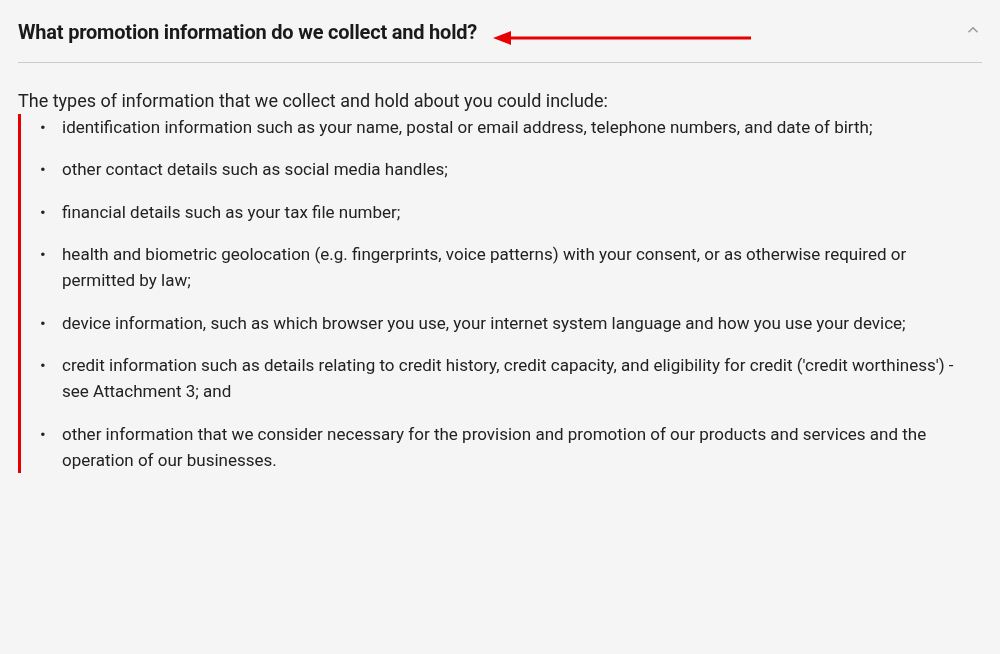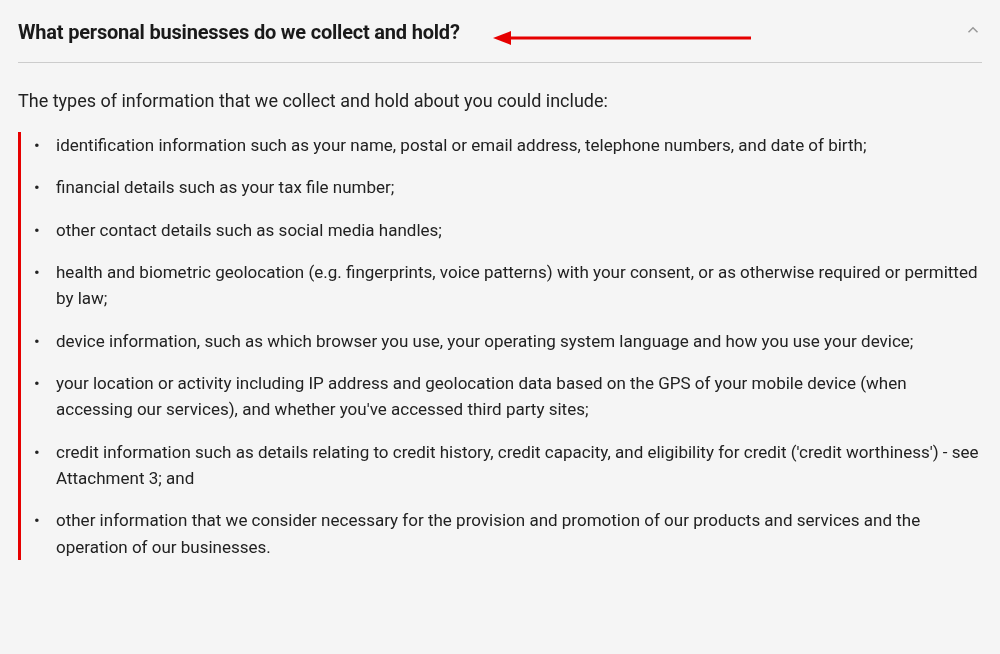--- a/index.html
+++ b/index.html
@@ -48,26 +48,26 @@
     .arrow-annotation {
       position: absolute;
       left: 475px;
       top: 8px;
       pointer-events: none;
     }
     .intro {
       font-size: 18px;
       color: #222;
       margin-top: 24px;
-      margin-bottom: 18px;
+      margin-bottom: 0;
       line-height: 1.5;
     }
     .list-wrap {
       position: relative;
-      padding-left: 0;
+      padding-left: 6px;
     }
     .red-bar {
       position: absolute;
       left: 0;
       top: 0;
       bottom: 0;
       width: 3px;
       background: #e60000;
     }
     ul.info-list {
@@ -89,42 +89,41 @@
       top: 0;
       font-size: 17px;
       color: #222;
     }
   </style>
 </head>
 <body>
 
 <div class="container">
   <div class="header-row">
-    <h2 class="section-title">What personal businesses do we collect and hold?</h2>
+    <h2 class="section-title">What promotion information do we collect and hold?</h2>
     <span class="chevron">
       <svg viewBox="0 0 24 24">
           <polyline points="6 15 12 9 18 15"></polyline>
         </svg>
     </span>
     <div class="arrow-annotation">
       <svg width="260" height="20" viewBox="0 0 260 20">
         <line x1="258" y1="10" x2="12" y2="10" stroke="#e60000" stroke-width="3"></line>
         <polygon points="0,10 18,3 18,17" fill="#e60000"></polygon>
       </svg>
     </div>
   </div>
 
   <p class="intro">The types of information that we collect and hold about you could include:</p>
 
   <div class="list-wrap">
     <div class="red-bar"></div>
     <ul class="info-list">
       <li>identification information such as your name, postal or email address, telephone numbers, and date of birth;</li>
+      <li>other contact details such as social media handles;</li>
       <li>financial details such as your tax file number;</li>
-      <li>other contact details such as social media handles;</li>
       <li>health and biometric geolocation (e.g. fingerprints, voice patterns) with your consent, or as otherwise required or permitted by law;</li>
-      <li>device information, such as which browser you use, your operating system language and how you use your device;</li>
-      <li>your location or activity including IP address and geolocation data based on the GPS of your mobile device (when accessing our services), and whether you've accessed third party sites;</li>
+      <li>device information, such as which browser you use, your internet system language and how you use your device;</li>
       <li>credit information such as details relating to credit history, credit capacity, and eligibility for credit ('credit worthiness') - see Attachment 3; and</li>
       <li>other information that we consider necessary for the provision and promotion of our products and services and the operation of our businesses.</li>
     </ul>
   </div>
 </div>
 
 </body></html>

